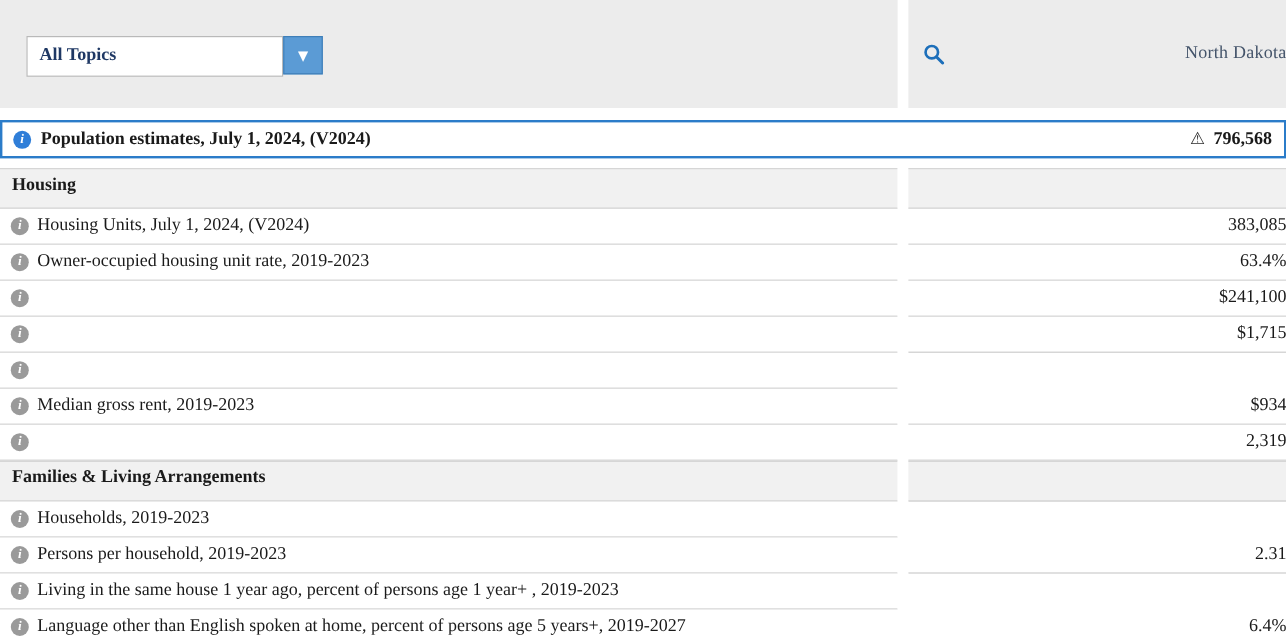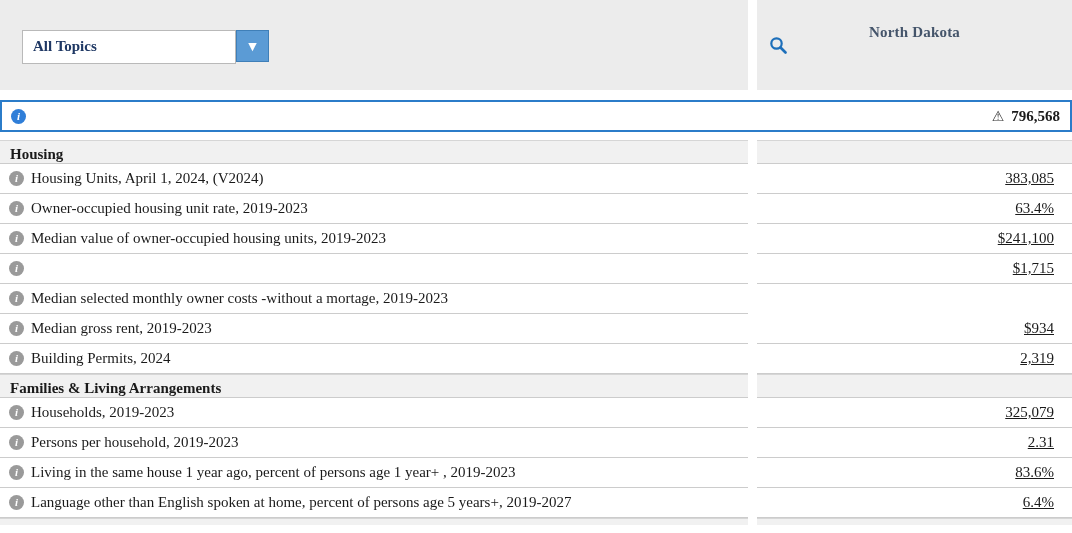--- a/index.html
+++ b/index.html
@@ -41,23 +41,23 @@
     display:flex; align-items:center; justify-content:center;
     font-size:11px; cursor:pointer;
     font-family:"DejaVu Sans", sans-serif;
   }
 
   .search-icon {
     position:absolute; top:36px; left:12px;
     width:18px; height:18px; cursor:pointer;
   }
   .geo-title {
-    position:absolute; top:24px; left:0; width:100%;
-    text-align:center;
-    font-weight:bold; font-size:15px; color:#44546a;
+    position:absolute; top:36px; left:0; width:100%;
+    text-align:right;
+    font-weight:normal; font-size:15px; color:#44546a;
     letter-spacing:0.2px;
   }
 
   
   .highlight-row {
     margin-top:10px;
     height:32px;
     border:2px solid #2b7cc9;
     background:#ffffff;
     display:flex; align-items:center;
@@ -84,40 +84,39 @@
   
   .table { margin-top:8px; }
   .grid-row {
     display:grid;
     grid-template-columns:748px 9px 315px;
   }
   .section-row .cell {
     background:#f1f1f1;
     border-top:1px solid #d6d6d6;
     border-bottom:1px solid #cccccc;
-    height:24px;
+    height:34px;
   }
   .section-row .title-cell {
     font-weight:bold; font-size:15px;
     line-height:26px; padding-left:10px;
   }
   .data-row .label-cell {
     display:flex; align-items:center; gap:7px;
     height:30px; padding-left:9px;
     border-bottom:1px solid #cccccc;
     font-size:15px;
     background:#ffffff;
   }
   .data-row .value-cell {
     height:30px; line-height:29px;
-    text-align:right; padding-right:18px;
+    text-align:right; padding-right:0;
     border-bottom:1px solid #cccccc;
     font-size:15px;
     background:#ffffff;
-    text-decoration:underline;
   }
   .gutter-col { background:#ffffff; }
 
   .partial-bar .cell {
     background:#f1f1f1;
     border-top:1px solid #d6d6d6;
     height:7px;
   }
 </style>
 </head>
@@ -137,126 +136,122 @@
     <svg class="search-icon" viewBox="0 0 18 18">
       <circle cx="7.5" cy="7.5" r="5.2" fill="none" stroke="#1d6fba" stroke-width="2.2"></circle>
       <line x1="11.5" y1="11.5" x2="16.5" y2="16.5" stroke="#1d6fba" stroke-width="2.6" stroke-linecap="round"></line>
     </svg>
     <div class="geo-title">North Dakota</div>
   </div>
 </div>
 
 <div class="highlight-row">
   <span class="info-icon blue">i</span>
+  <span style="margin-left:8px;">Population estimates, July 1, 2024, (V2024)</span>
   <span class="right">
     <span class="warn-icon">⚠</span>
     <span>796,568</span>
   </span>
 </div>
 
 <div class="table">
 
   <div class="grid-row section-row">
     <div class="cell title-cell">Housing</div>
     <div class="gutter-col"></div>
     <div class="cell"></div>
   </div>
 
   <div class="grid-row data-row">
     <div class="label-cell">
       <span class="info-icon">i</span>
-      <span>Housing Units, April 1, 2024, (V2024)</span>
+      <span>Housing Units, July 1, 2024, (V2024)</span>
     </div>
     <div class="gutter-col"></div>
     <div class="value-cell">383,085</div>
   </div>
 
   <div class="grid-row data-row">
     <div class="label-cell">
       <span class="info-icon">i</span>
       <span>Owner-occupied housing unit rate, 2019-2023</span>
     </div>
     <div class="gutter-col"></div>
     <div class="value-cell">63.4%</div>
   </div>
 
   <div class="grid-row data-row">
     <div class="label-cell">
       <span class="info-icon">i</span>
-      <span>Median value of owner-occupied housing units, 2019-2023</span>
     </div>
     <div class="gutter-col"></div>
     <div class="value-cell">$241,100</div>
   </div>
 
   <div class="grid-row data-row">
     <div class="label-cell">
       <span class="info-icon">i</span>
     </div>
     <div class="gutter-col"></div>
     <div class="value-cell">$1,715</div>
   </div>
 
   <div class="grid-row data-row">
     <div class="label-cell">
       <span class="info-icon">i</span>
-      <span>Median selected monthly owner costs -without a mortage, 2019-2023</span>
     </div>
     <div class="gutter-col"></div>
   </div>
 
   <div class="grid-row data-row">
     <div class="label-cell">
       <span class="info-icon">i</span>
       <span>Median gross rent, 2019-2023</span>
     </div>
     <div class="gutter-col"></div>
     <div class="value-cell">$934</div>
   </div>
 
   <div class="grid-row data-row">
     <div class="label-cell">
       <span class="info-icon">i</span>
-      <span>Building Permits, 2024</span>
     </div>
     <div class="gutter-col"></div>
     <div class="value-cell">2,319</div>
   </div>
 
   <div class="grid-row section-row">
     <div class="cell title-cell">Families &amp; Living Arrangements</div>
     <div class="gutter-col"></div>
     <div class="cell"></div>
   </div>
 
   <div class="grid-row data-row">
     <div class="label-cell">
       <span class="info-icon">i</span>
       <span>Households, 2019-2023</span>
     </div>
     <div class="gutter-col"></div>
-    <div class="value-cell">325,079</div>
   </div>
 
   <div class="grid-row data-row">
     <div class="label-cell">
       <span class="info-icon">i</span>
       <span>Persons per household, 2019-2023</span>
     </div>
     <div class="gutter-col"></div>
     <div class="value-cell">2.31</div>
   </div>
 
   <div class="grid-row data-row">
     <div class="label-cell">
       <span class="info-icon">i</span>
       <span>Living in the same house 1 year ago, percent of persons age 1 year+ , 2019-2023</span>
     </div>
     <div class="gutter-col"></div>
-    <div class="value-cell">83.6%</div>
   </div>
 
   <div class="grid-row data-row">
     <div class="label-cell">
       <span class="info-icon">i</span>
       <span>Language other than English spoken at home, percent of persons age 5 years+, 2019-2027</span>
     </div>
     <div class="gutter-col"></div>
     <div class="value-cell">6.4%</div>
   </div>

